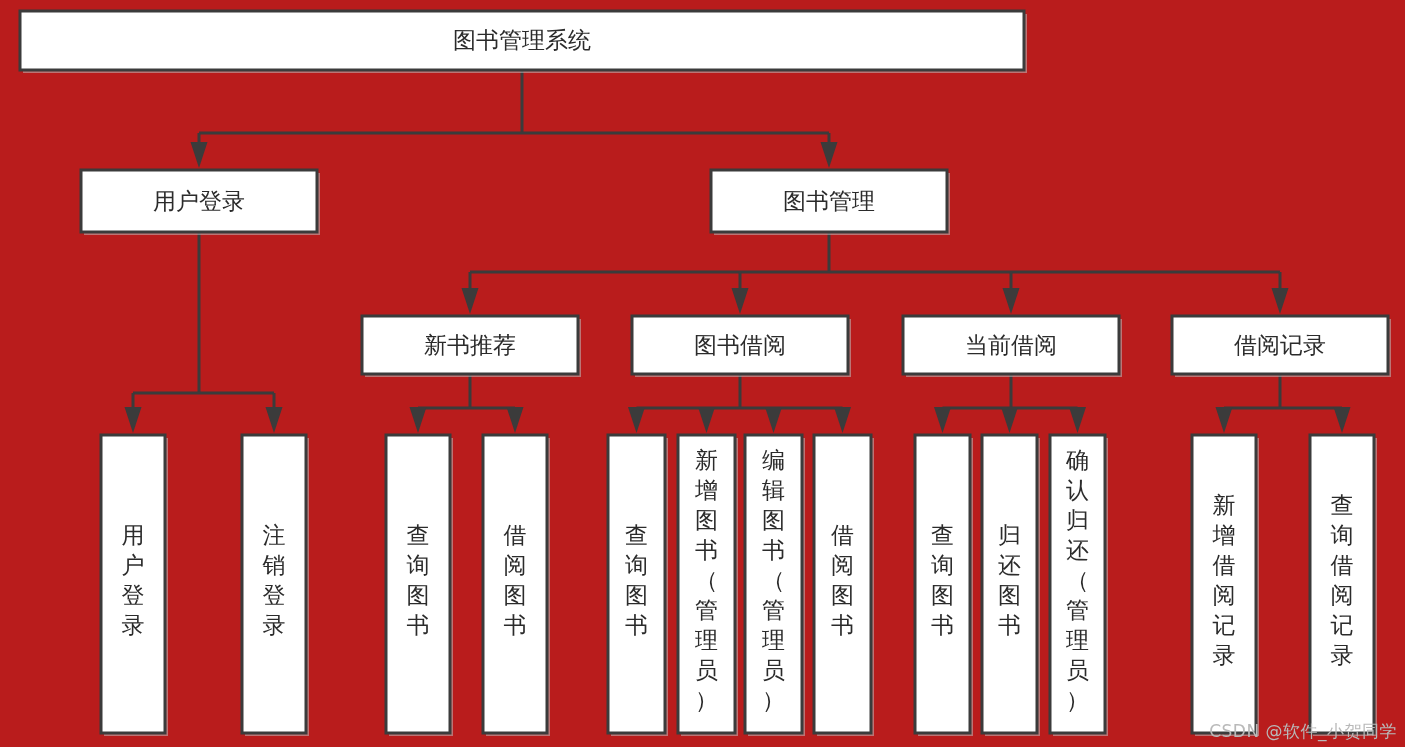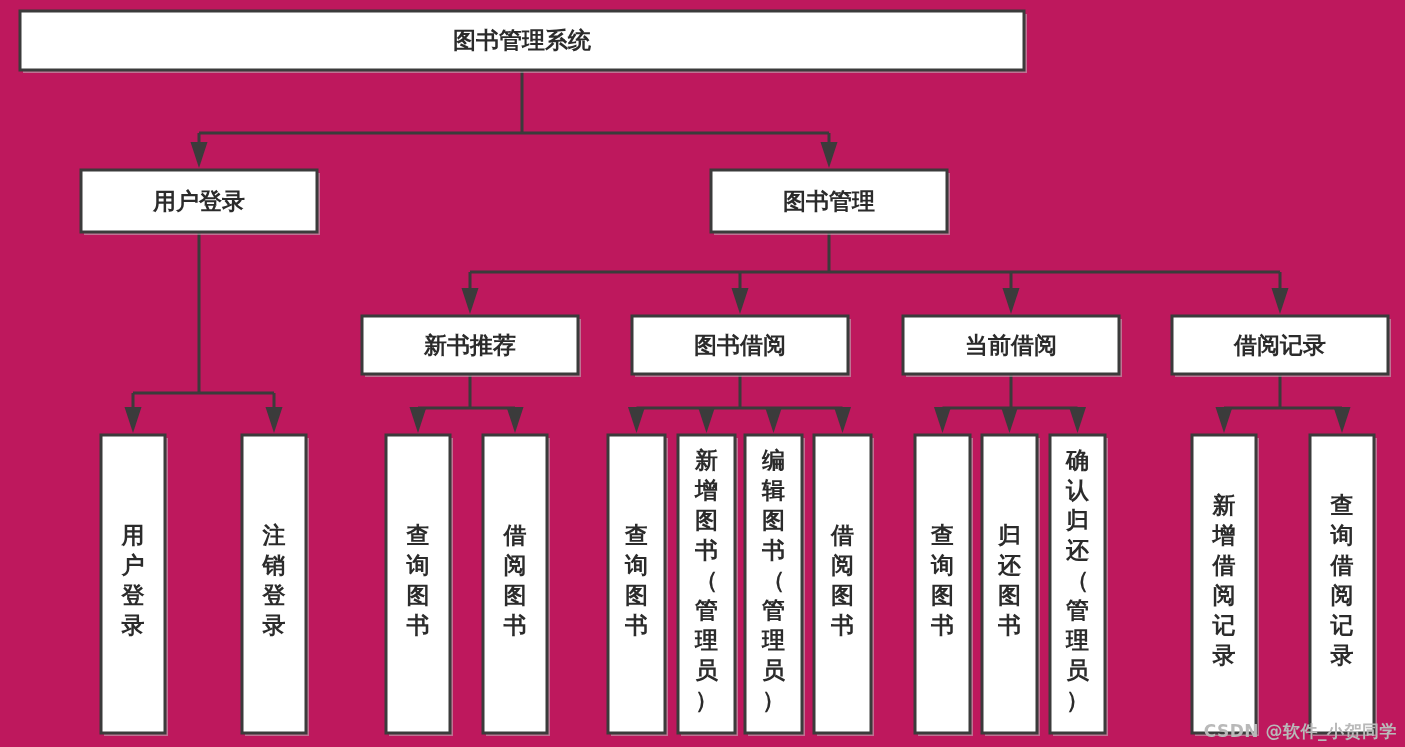--- a/index.html
+++ b/index.html
@@ -11,22 +11,21 @@
   body {
     width: 1405px;
     height: 747px;
     overflow: hidden;
     font-family: "DejaVu Sans", "Liberation Sans", sans-serif;
   }
   #diagram-root {
     position: relative;
     width: 1405px;
     height: 747px;
-    background: #be185d;
-    font-weight: bold;
+    background: #b91c1c;
   }
   svg.diagram-canvas {
     position: absolute;
     left: 0;
     top: 0;
     width: 1405px;
     height: 747px;
     display: block;
   }
   .node-box {

